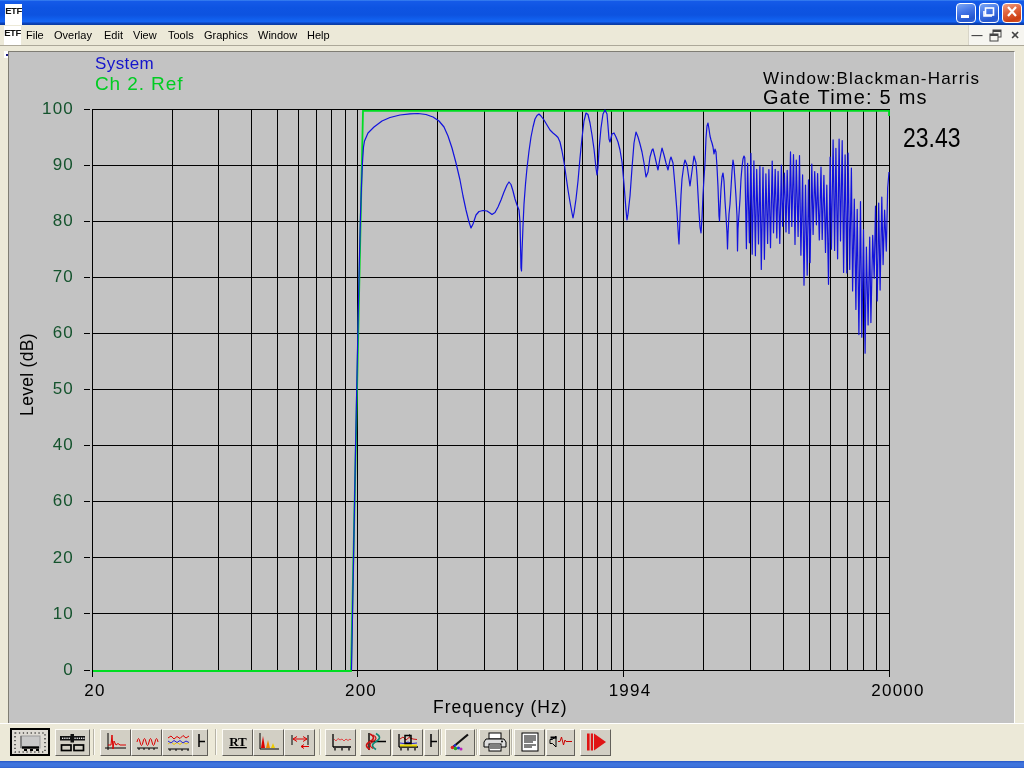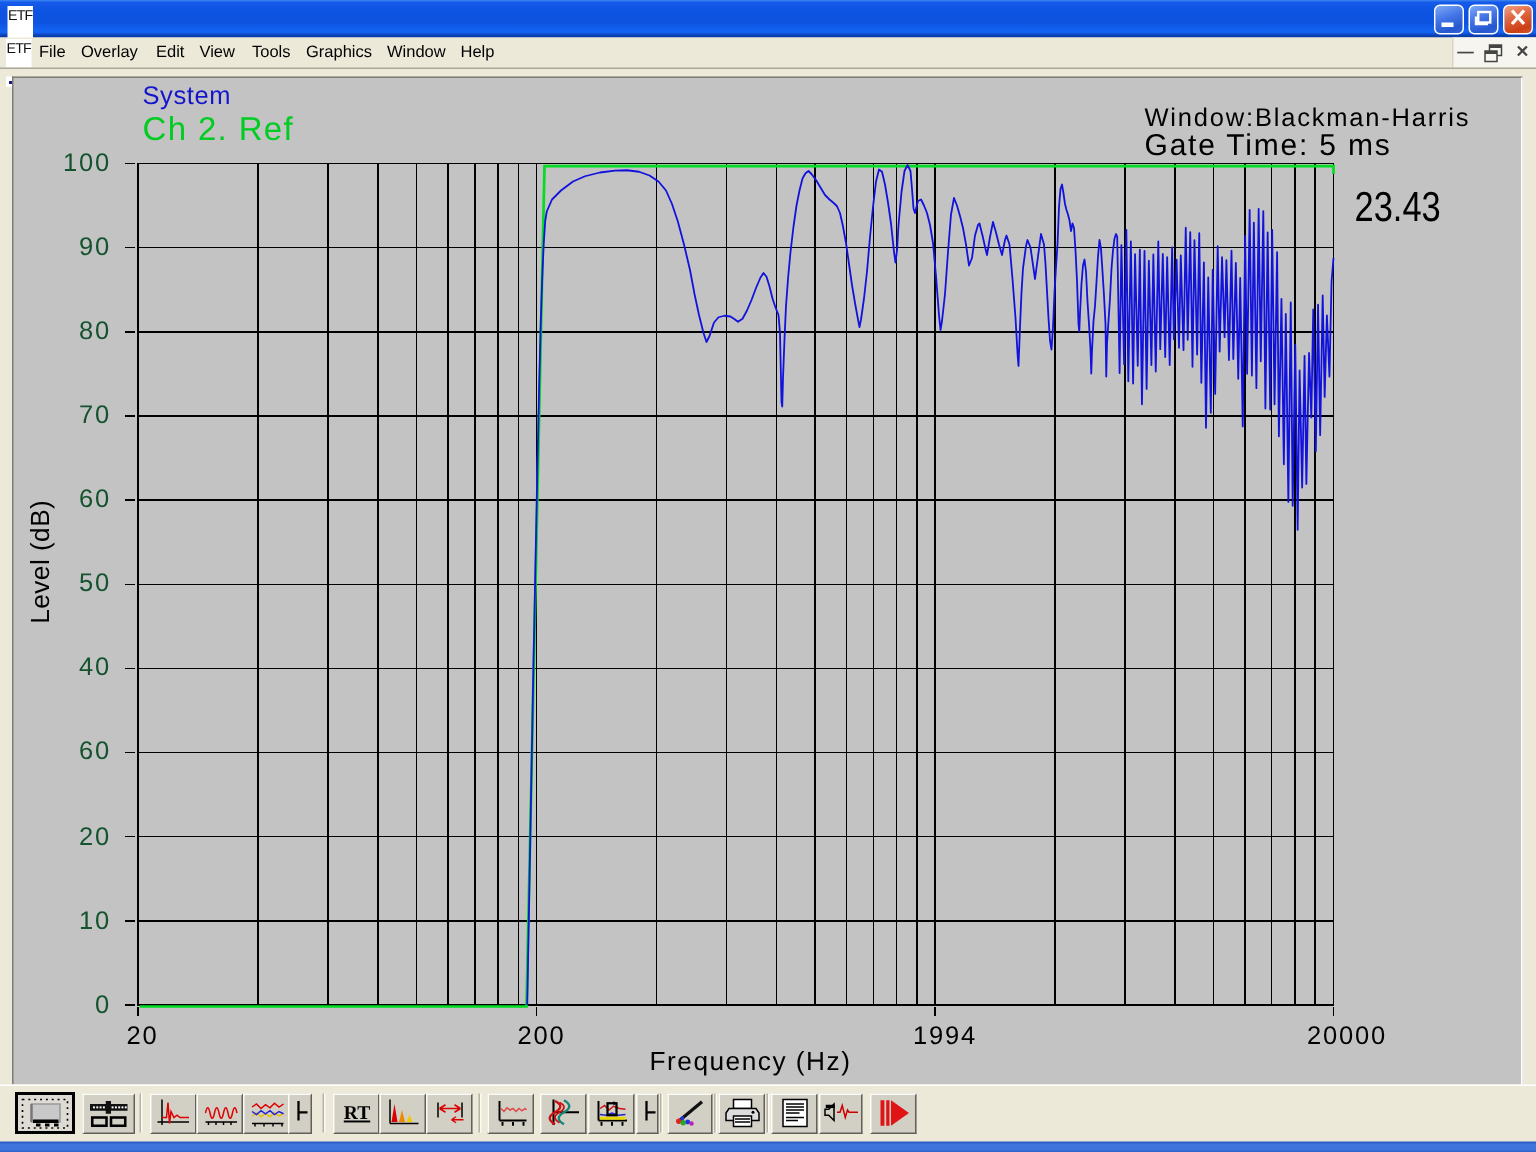--- a/index.html
+++ b/index.html
@@ -1,19 +1,19 @@
 <!DOCTYPE html>
 <html><head><meta charset="utf-8"><style>
 * {margin:0;padding:0;box-sizing:border-box}
 html,body {width:1024px;height:768px;overflow:hidden;font-family:"Liberation Sans",sans-serif;background:#ece9d8}
 #scr {position:absolute;left:0;top:0;width:1024px;height:768px}
 .titlebar {position:absolute;left:0;top:0;width:1024px;height:25px;
  background:linear-gradient(180deg,#3e87f2 0%,#155ae8 6%,#0e54e2 30%,#0d53e0 60%,#1160ee 78%,#1463f2 86%,#0b41b8 94%,#093a9e 100%);}
 .appico {position:absolute;left:5px;top:4px;width:17px;height:32px;background:#fff;
- font-size:9.5px;font-weight:normal;color:#111;text-align:center;line-height:13px;letter-spacing:-0.5px}
+ font-size:9.5px;font-weight:bold;color:#111;text-align:center;line-height:13px;letter-spacing:-0.5px}
 .appico i {position:absolute;left:2px;right:2px;bottom:2px;height:2.5px;background:#1a1a7e}
 .ttext {position:absolute;left:23px;top:4px;color:#fff;font-size:13px;font-weight:bold;white-space:nowrap;letter-spacing:0.22px}
 .wbtn {position:absolute;top:3px;width:20px;height:20px;border:1px solid #fff;border-radius:4px;color:#fff;
  text-align:center;font-weight:bold}
 .bmin,.bmax {background:linear-gradient(160deg,#7fa9f4 0%,#4678e8 40%,#2557cf 80%,#3766d8 100%)}
 .bclose {background:linear-gradient(160deg,#f0a184 0%,#e1653f 40%,#cc3f14 80%,#d95a2b 100%)}
 .menubar {position:absolute;left:0;top:25px;width:1024px;height:20px;background:#ece9d8;font-size:11px;color:#000}
 .mi {position:absolute;top:4px}
 .mdibtns {position:absolute;right:0;top:0;width:56px;height:20px;background:#f6f5f0;border-left:1px solid #d8d5c8}
 .mdib {position:absolute;top:2px;width:16px;height:16px;color:#444;font-size:11px;text-align:center;line-height:16px;font-weight:bold}
@@ -119,21 +119,21 @@
         <line x1="92.0" y1="671" x2="92.0" y2="677"></line>
         <line x1="357.7" y1="671" x2="357.7" y2="677"></line>
         <line x1="623.3" y1="671" x2="623.3" y2="677"></line>
         <line x1="889.0" y1="671" x2="889.0" y2="677"></line>
 <rect x="92" y="109" width="797" height="561" fill="none"></rect>
       </g>
 <polyline points="93,671 351,671 363,110.8 889,110.8 889,116" fill="none" stroke="#00dd22" stroke-width="1.8"></polyline>
 <polyline points="351.5,670 352.5,615 353.5,560 354.5,505 355.5,450 356.5,400 357.5,350 358.5,300 359.5,255 360.5,215 361.5,185 362.5,162 363.5,147 364.5,141 368,133 374,127 382,121 390,117.5 400,115 410,113.8 418,113.5 426,114.5 433,117 439,121 444,127 448,136 452,148 456,163 460,180 463,196 466,210 469,222 471,228 473,224 476,215 479,211.5 483,210.5 487,211 490,213 492,214.5 495,212.5 498,207 501,200 504,192 507,185 509,182 511,184.5 513,191 515,199 517,205 519,210 520,222 520.5,245 521,268 521.5,271 522,252 523,226 524,204 525.5,184 527,168 529,151 531,137 533,127 535,119 537,115.5 539,114 541,116 544,120 547,125 550,130 553,133 556,135.5 558,137.5 560,142 562,151 564,162 566,176 568,190 570,202 572,213 573,218 574,213 576,199 578,181 580,158 582,138 584,121 586,113 588,114.5 590,123 592,135 594,149 596,168 597,175 598,167 599,150 601,128 603,114 605,110 607,114 608,126 609,139 610,142 611,138 612,134 614,133 616,137 618,142 620,150 622,162 624,184 626,210 627,220 628,214 630,196 632,168 634,143 636,132 638,137 640,144 642,152 644,163 646,177 648,172 650,157 652,150 653,149 655,157 657,166 658,170 660,158 662,148 664,155 666,163 668,170 670,160 671,157 673,163 675,186 677,212 678.5,238 679,244 680,218 681,195 682,179 684,164 685,160 687,165 689,179 690,186 692,171 694,156 696,163 697,176 699,212 700,227 701,233 702,218 703,195 704,178 705,163 706,138 707,126 708,123 709,129 710,136 711,140 712,143 713,147 714,154 715,149 716,152 717,167 718,187 719,216 719.5,221 720,209 721,189 722,177 723,173 724,181 725,201 726,216 727,233 727.5,249 728,234 729,214 730,204 731,188 732,171 733,160 734,166 735,181 736,197 737,216 737.5,251 738,229 739,214 740,199 741,179 742,167 743,159 744,156 744.8,157.7 746.4,248.7 747.6,163.4 749.4,242.8 750.9,153.3 752.2,254.2 753.9,160.9 755.4,255.7 756.7,169.4 758.5,243.9 759.9,166.4 761.3,269.5 763,167.3 764.4,259.3 765.9,173.8 767.6,243.4 768.9,169.6 770.5,247.7 772.2,161 773.5,232.8 775.2,169.3 776.8,238 778.1,171.4 779.8,243.4 781.4,165 782.6,226.2 784.4,173.1 786,231.9 787.2,170.3 789,233.4 790.5,151.8 791.8,226.5 793.5,154.7 795,244.5 796.3,160.1 798.1,236.4 799.5,155.5 800.9,255.2 802.6,174.9 804,285.2 805.5,185 807.2,275.2 808.5,179.8 810.1,262.6 811.8,164.1 813.1,234.4 814.7,171.5 816.4,224.8 817.6,173.5 819.3,240 821,167.1 822.2,239.4 823.9,175.3 825.5,252.5 826.8,185.2 828.5,284.3 830.1,157.2 831.4,249.2 833.1,139.9 834.6,250.4 835.9,148.4 837.6,258.8 839.1,139.2 840.5,240.9 842.2,140.7 843.6,272.4 845.1,154.9 846.8,273 848.1,153.2 849.7,269.5 851.4,168.1 852.6,290.9 854.3,199.2 855.9,309.5 857.2,209.3 858.9,334.6 860.5,201.6 861.8,337.2 863.5,229.9 865.1,353.2 866.4,247 868.1,325 869.7,237.2 870.9,322.6 872.7,235.3 874.2,278.3 875.5,206.2 877.2,300.9 878.7,203.1 880.1,290.1 881.8,197 883.1,264.6 884.6,210.2 886.3,251.1 887.7,187.7 889,172" fill="none" stroke="#1212dd" stroke-width="1.2" stroke-linejoin="round"></polyline>
 </svg>
 <div class="lab" style="left:95px;top:54px;font-size:17px;color:#1515cc;letter-spacing:0.4px">System</div>
-<div class="lab" style="left:95px;top:73px;font-size:22px;color:#00cc22;letter-spacing:0.9px">Ch 2. Ref</div>
+<div class="lab" style="left:95px;top:73px;font-size:19px;color:#00cc22;letter-spacing:0.9px">Ch 2. Ref</div>
 <div class="lab" style="left:763px;top:69px;font-size:17px;letter-spacing:1.2px">Window:Blackman-Harris</div>
 <div class="lab" style="left:763px;top:86px;font-size:20px;letter-spacing:1.2px">Gate Time: 5 ms</div>
 <div class="lab" style="left:903px;top:122px;font-size:28px;transform:scaleX(0.82);transform-origin:0 0">23.43</div>
 <div class="lab" style="left:-17px;top:364px;font-size:17.5px;transform:rotate(-90deg);transform-origin:center;width:88px;text-align:center;letter-spacing:0.3px">Level (dB)</div>
 <div class="lab" style="left:433px;top:697px;font-size:17.5px;letter-spacing:1px">Frequency (Hz)</div>
 <div class="yl" style="top:100px">100</div>
     <div class="yl" style="top:156px">90</div>
     <div class="yl" style="top:212px">80</div>
     <div class="yl" style="top:268px">70</div>
     <div class="yl" style="top:324px">60</div>

